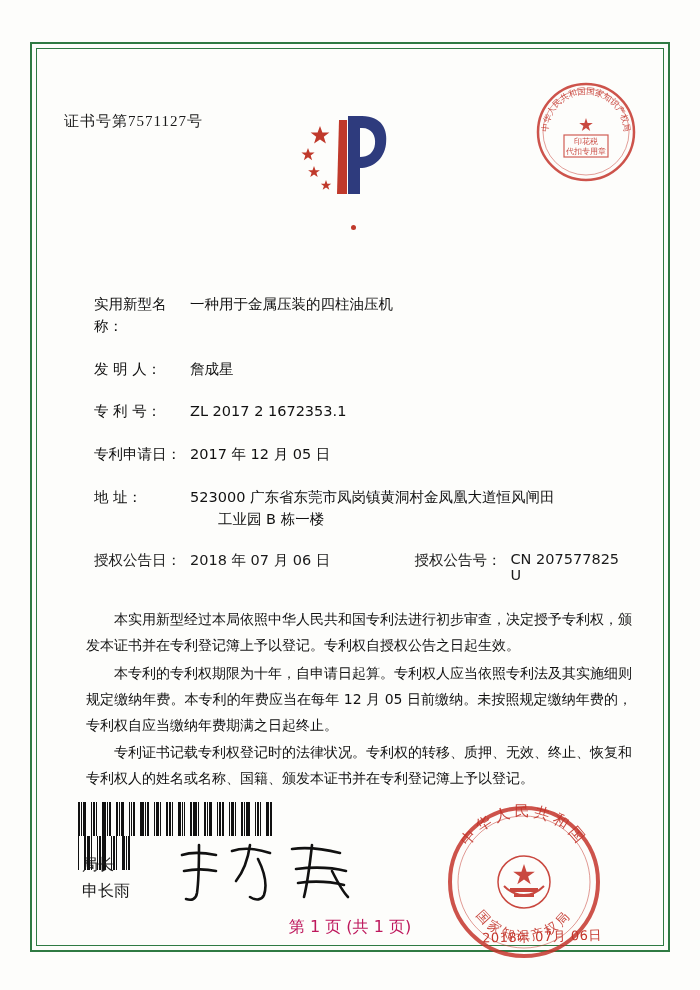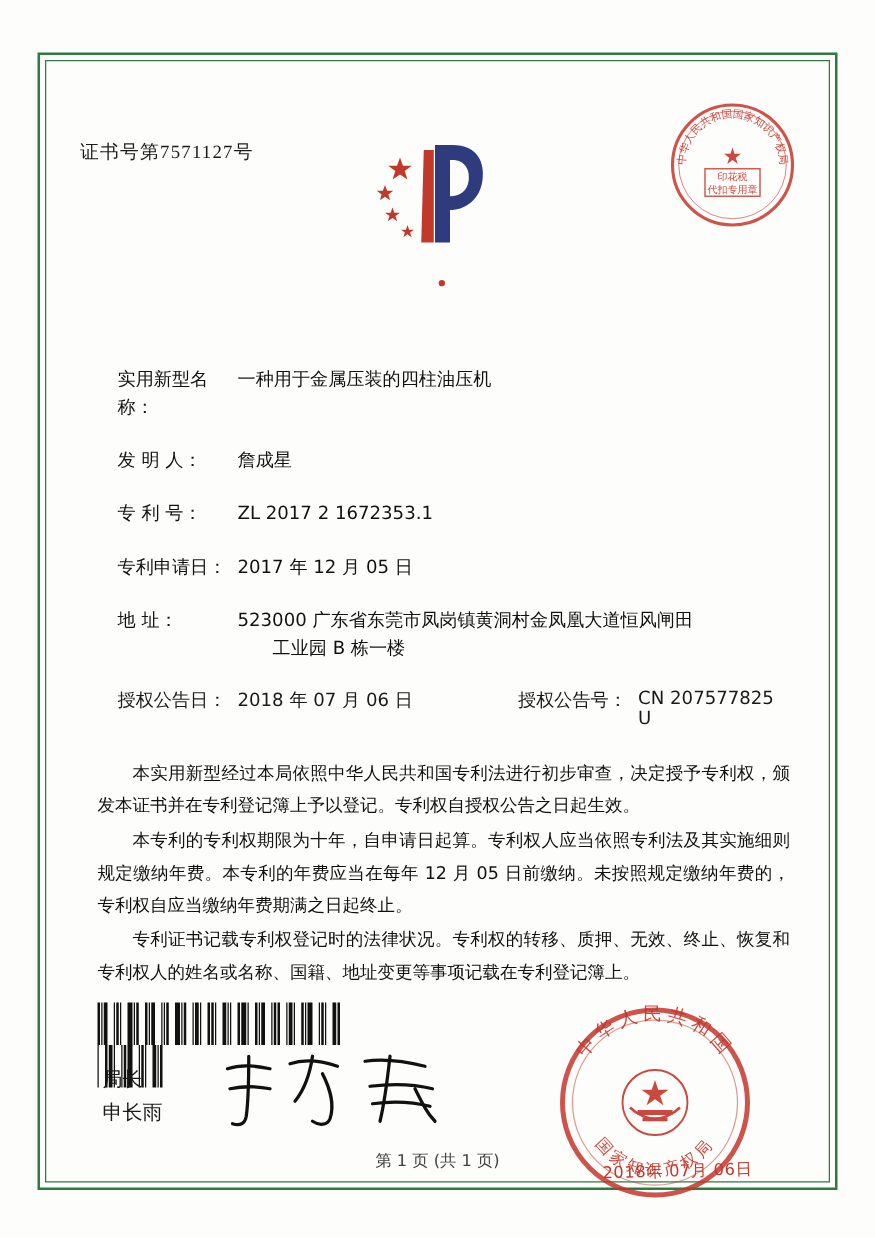--- a/index.html
+++ b/index.html
@@ -146,21 +146,21 @@
     left: 26px;
     right: 16px;
     top: 545px;
     font-size: 14px;
     line-height: 1.85;
     text-align: justify;
     font-family: "DejaVu Sans", sans-serif;
     color: #111;
   }
   .paragraphs p {
-    margin: 0 0 2px 0;
+    margin: 0 0 2px 8px;
     text-indent: 28px;
   }
 
   
   .barcode {
     position: absolute;
     left: 26px;
     top: 740px;
     width: 196px;
     height: 34px;
@@ -208,23 +208,23 @@
     letter-spacing: 0.5px;
     transform: rotate(-1.5deg);
   }
 
   .page-footer {
     position: absolute;
     left: 0;
     right: 0;
     bottom: -6px;
     text-align: center;
-    font-size: 13px;
-    font-family: "DejaVu Sans", sans-serif;
-    color: #404040;
+    font-size: 16px;
+    font-family: "DejaVu Sans", sans-serif;
+    color: #be185d;
   }
 </style>
 </head>
 <body>
 
 <div class="page">
 
   <div class="border-outer"></div>
   <div class="border-inner"></div>
 
@@ -308,21 +308,21 @@
           <div class="lbl">授权公告号：</div>
           <div>CN 207577825 U</div>
         </div>
       </div>
 
     </div>
 
     <div class="paragraphs">
       <p>本实用新型经过本局依照中华人民共和国专利法进行初步审查，决定授予专利权，颁发本证书并在专利登记簿上予以登记。专利权自授权公告之日起生效。</p>
       <p>本专利的专利权期限为十年，自申请日起算。专利权人应当依照专利法及其实施细则规定缴纳年费。本专利的年费应当在每年 12 月 05 日前缴纳。未按照规定缴纳年费的，专利权自应当缴纳年费期满之日起终止。</p>
-      <p>专利证书记载专利权登记时的法律状况。专利权的转移、质押、无效、终止、恢复和专利权人的姓名或名称、国籍、地址变更等事项记载在专利登记簿上。</p>
+      <p>专利证书记载专利权登记时的法律状况。专利权的转移、质押、无效、终止、恢复和专利权人的姓名或名称、国籍、颁发本证书并在专利登记簿上予以登记。</p>
     </div>
 
     <div class="barcode">
       <span style="width:2px"></span><span style="width:1px"></span><span style="width:3px"></span>
       <span style="width:1px"></span><span style="width:2px"></span><span style="width:1px"></span>
       <span style="width:4px"></span><span style="width:1px"></span><span style="width:2px"></span>
       <span style="width:2px"></span><span style="width:1px"></span><span style="width:3px"></span>
       <span style="width:1px"></span><span style="width:1px"></span><span style="width:2px"></span>
       <span style="width:4px"></span><span style="width:1px"></span><span style="width:2px"></span>
       <span style="width:1px"></span><span style="width:3px"></span><span style="width:1px"></span>

